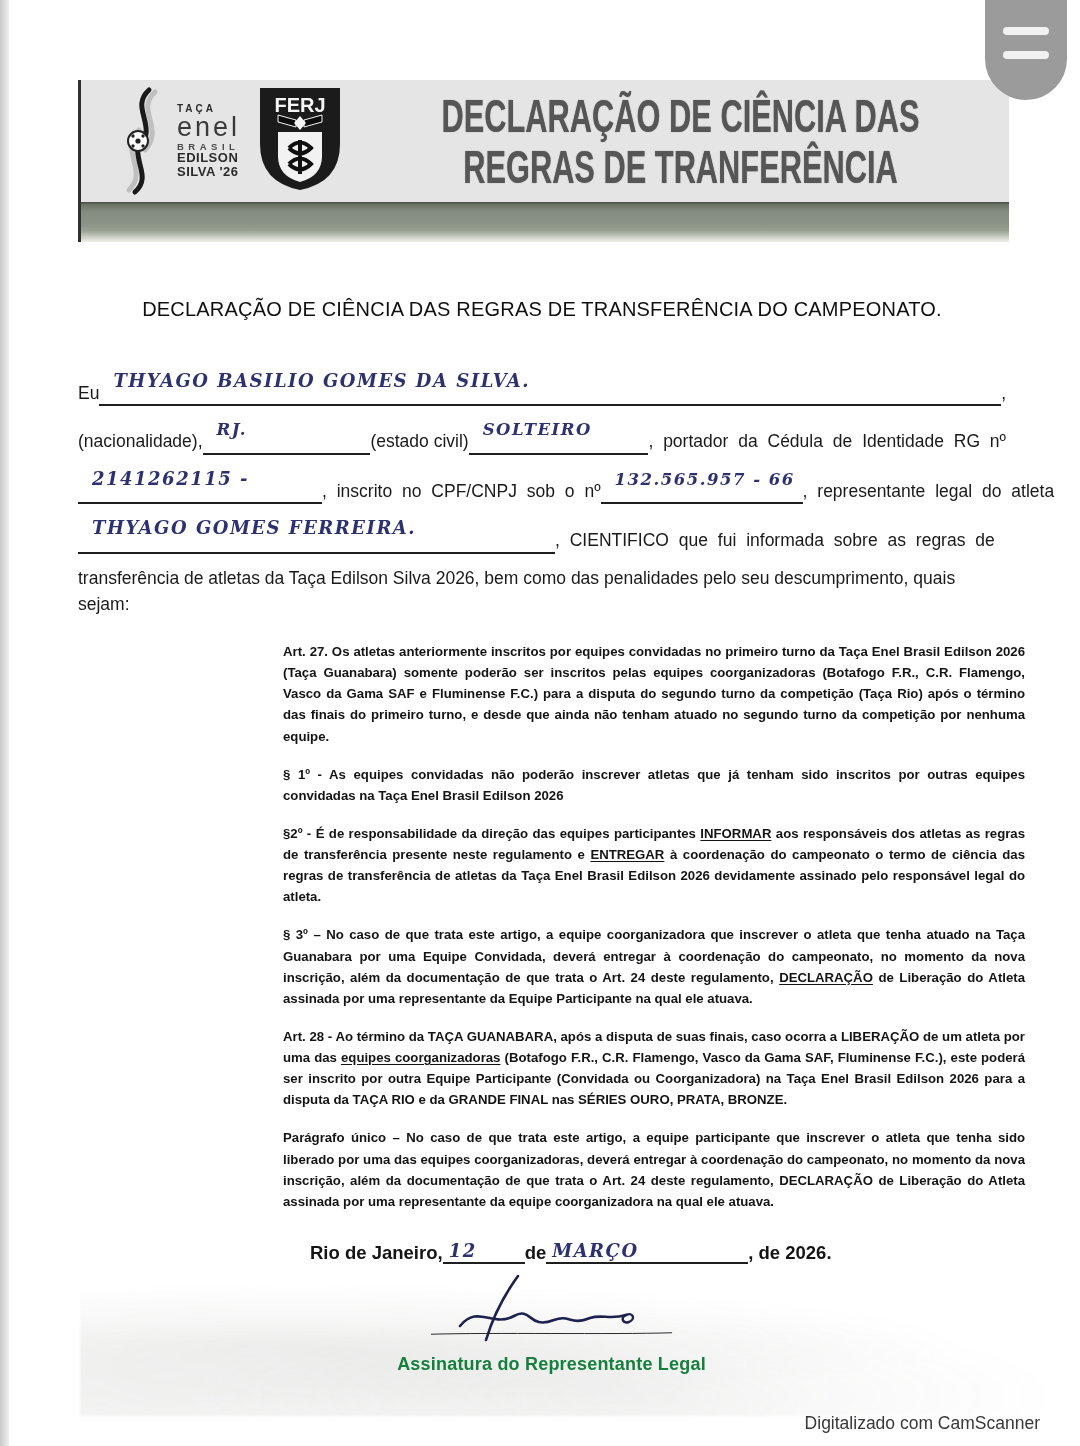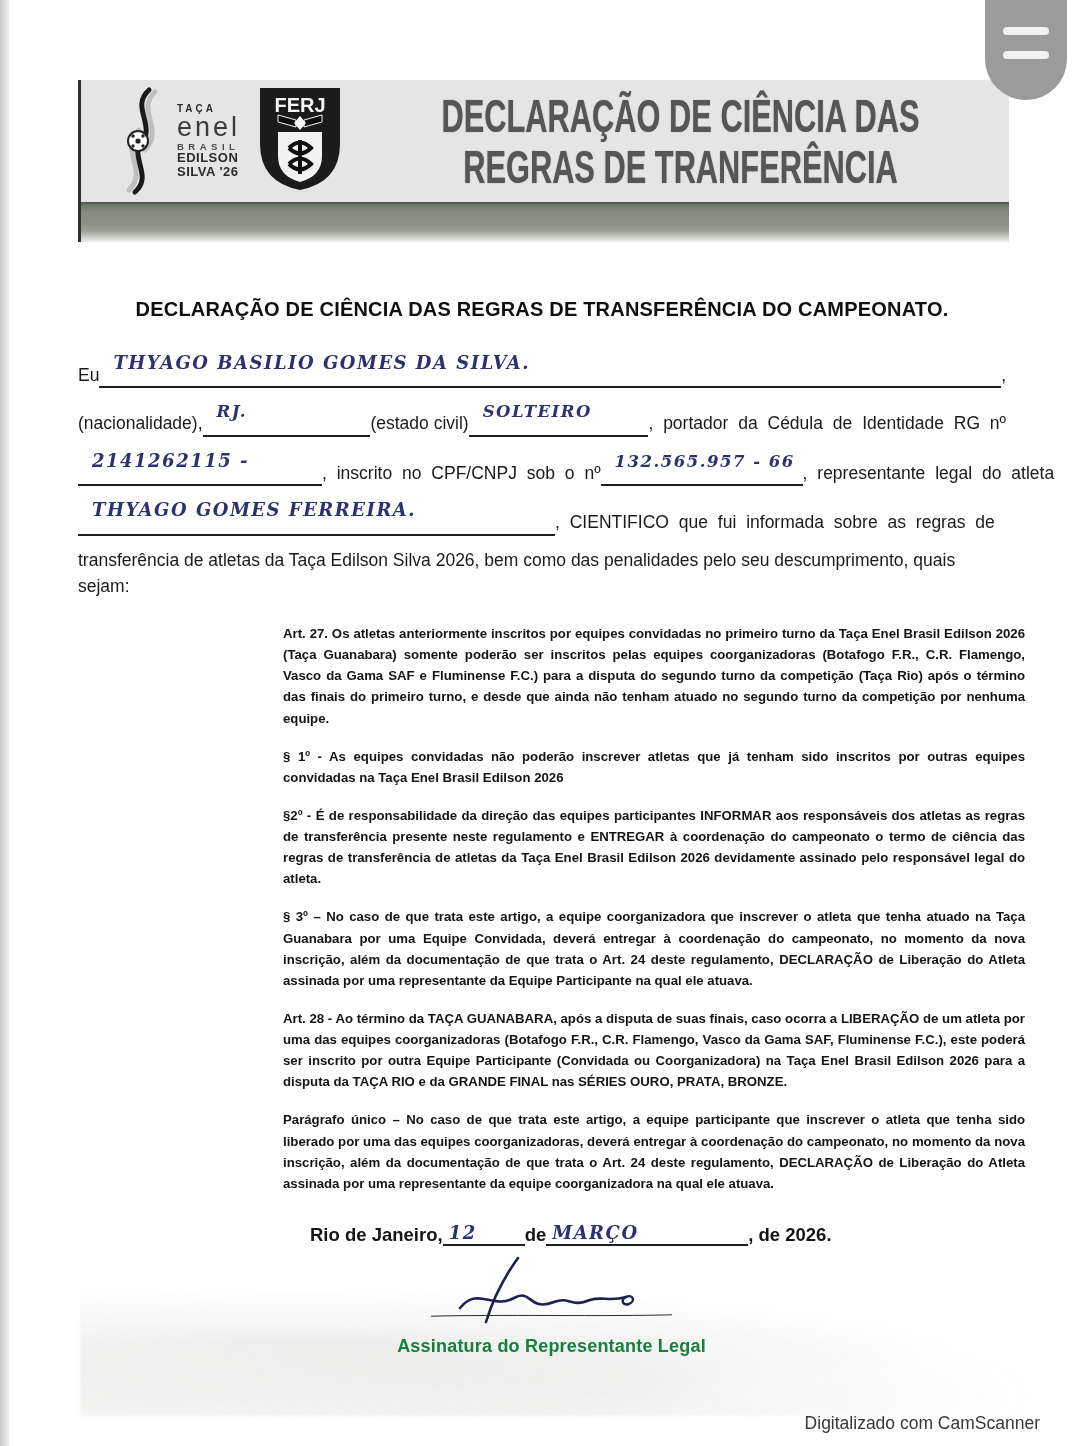--- a/index.html
+++ b/index.html
@@ -34,38 +34,38 @@
   .enel-text .brasil{font-size:9.5px;letter-spacing:4.5px;font-weight:bold;color:#4a4a4a;}
   .enel-text .l1,.enel-text .l2{font-size:13px;font-weight:bold;letter-spacing:0.5px;}
   .ferj-logo{margin-left:16px;}
   .doc-title{flex:1;text-align:center;color:#565656;font-weight:700;
     font-size:35px;line-height:1.12;letter-spacing:0px;
     transform:scale(0.88,1.3);transform-origin:55% center;
     text-shadow:0 0 1px rgba(70,70,70,0.6);}
 
   
   .content{position:absolute;left:78px;top:242px;width:928px;}
-  .subtitle{margin-top:56px;text-align:center;font-size:20px;font-weight:bold;color:#101010;letter-spacing:0.2px;}
-  .form{margin-top:29px;font-size:17.5px;color:#1a1a1a;}
+  .subtitle{margin-top:56px;text-align:center;font-size:20px;font-weight:normal;color:#101010;letter-spacing:0.2px;}
+  .form{margin-top:47px;font-size:17.5px;color:#1a1a1a;}
   .fline{display:flex;align-items:flex-end;margin-bottom:11px;line-height:1.45;}
   .fline .lbl{white-space:pre;}
   .fline .ws{word-spacing:5px;}
   .fill{border-bottom:2px solid #1f1f1f;text-align:left;padding:0 8px 10px 14px;}
   .grow{flex:1;}
   .hw{font-family:"DejaVu Serif",serif;font-style:italic;font-weight:bold;color:#2c3170;
     letter-spacing:1.5px;font-size:18px;white-space:pre;}
   .hw.small{font-size:16.5px;}
   .spread{justify-content:space-between;}
   .plain-line{margin-bottom:0;line-height:1.5;}
 
   .reg{margin-left:205px;width:742px;margin-top:24px;font-size:13.2px;font-weight:bold;
     color:#141414;line-height:1.6;text-align:justify;}
   .reg h3{font-size:13.6px;margin:0 0 22px 0;text-align:center;font-weight:bold;letter-spacing:0.2px;}
   .reg p{margin:0 0 17px 0;}
-  .u{text-underline-offset:2px;}
+  .u{text-decoration:underline;text-underline-offset:2px;}
 
   .dateline{margin-left:232px;margin-top:28px;display:flex;align-items:flex-end;
     font-size:18.5px;font-weight:bold;color:#141414;}
   .dateline .fill{padding:0 6px;}
   .dateline .lbl{white-space:pre;}
 
   .sig-block{margin-top:6px;margin-left:152px;width:643px;position:relative;height:110px;}
   .sig-svg{position:absolute;left:200px;top:0;}
   .sig-line{position:absolute;left:0;top:62px;width:643px;height:3px;}
   .sig-label{position:absolute;top:84px;left:0;width:643px;text-align:center;

